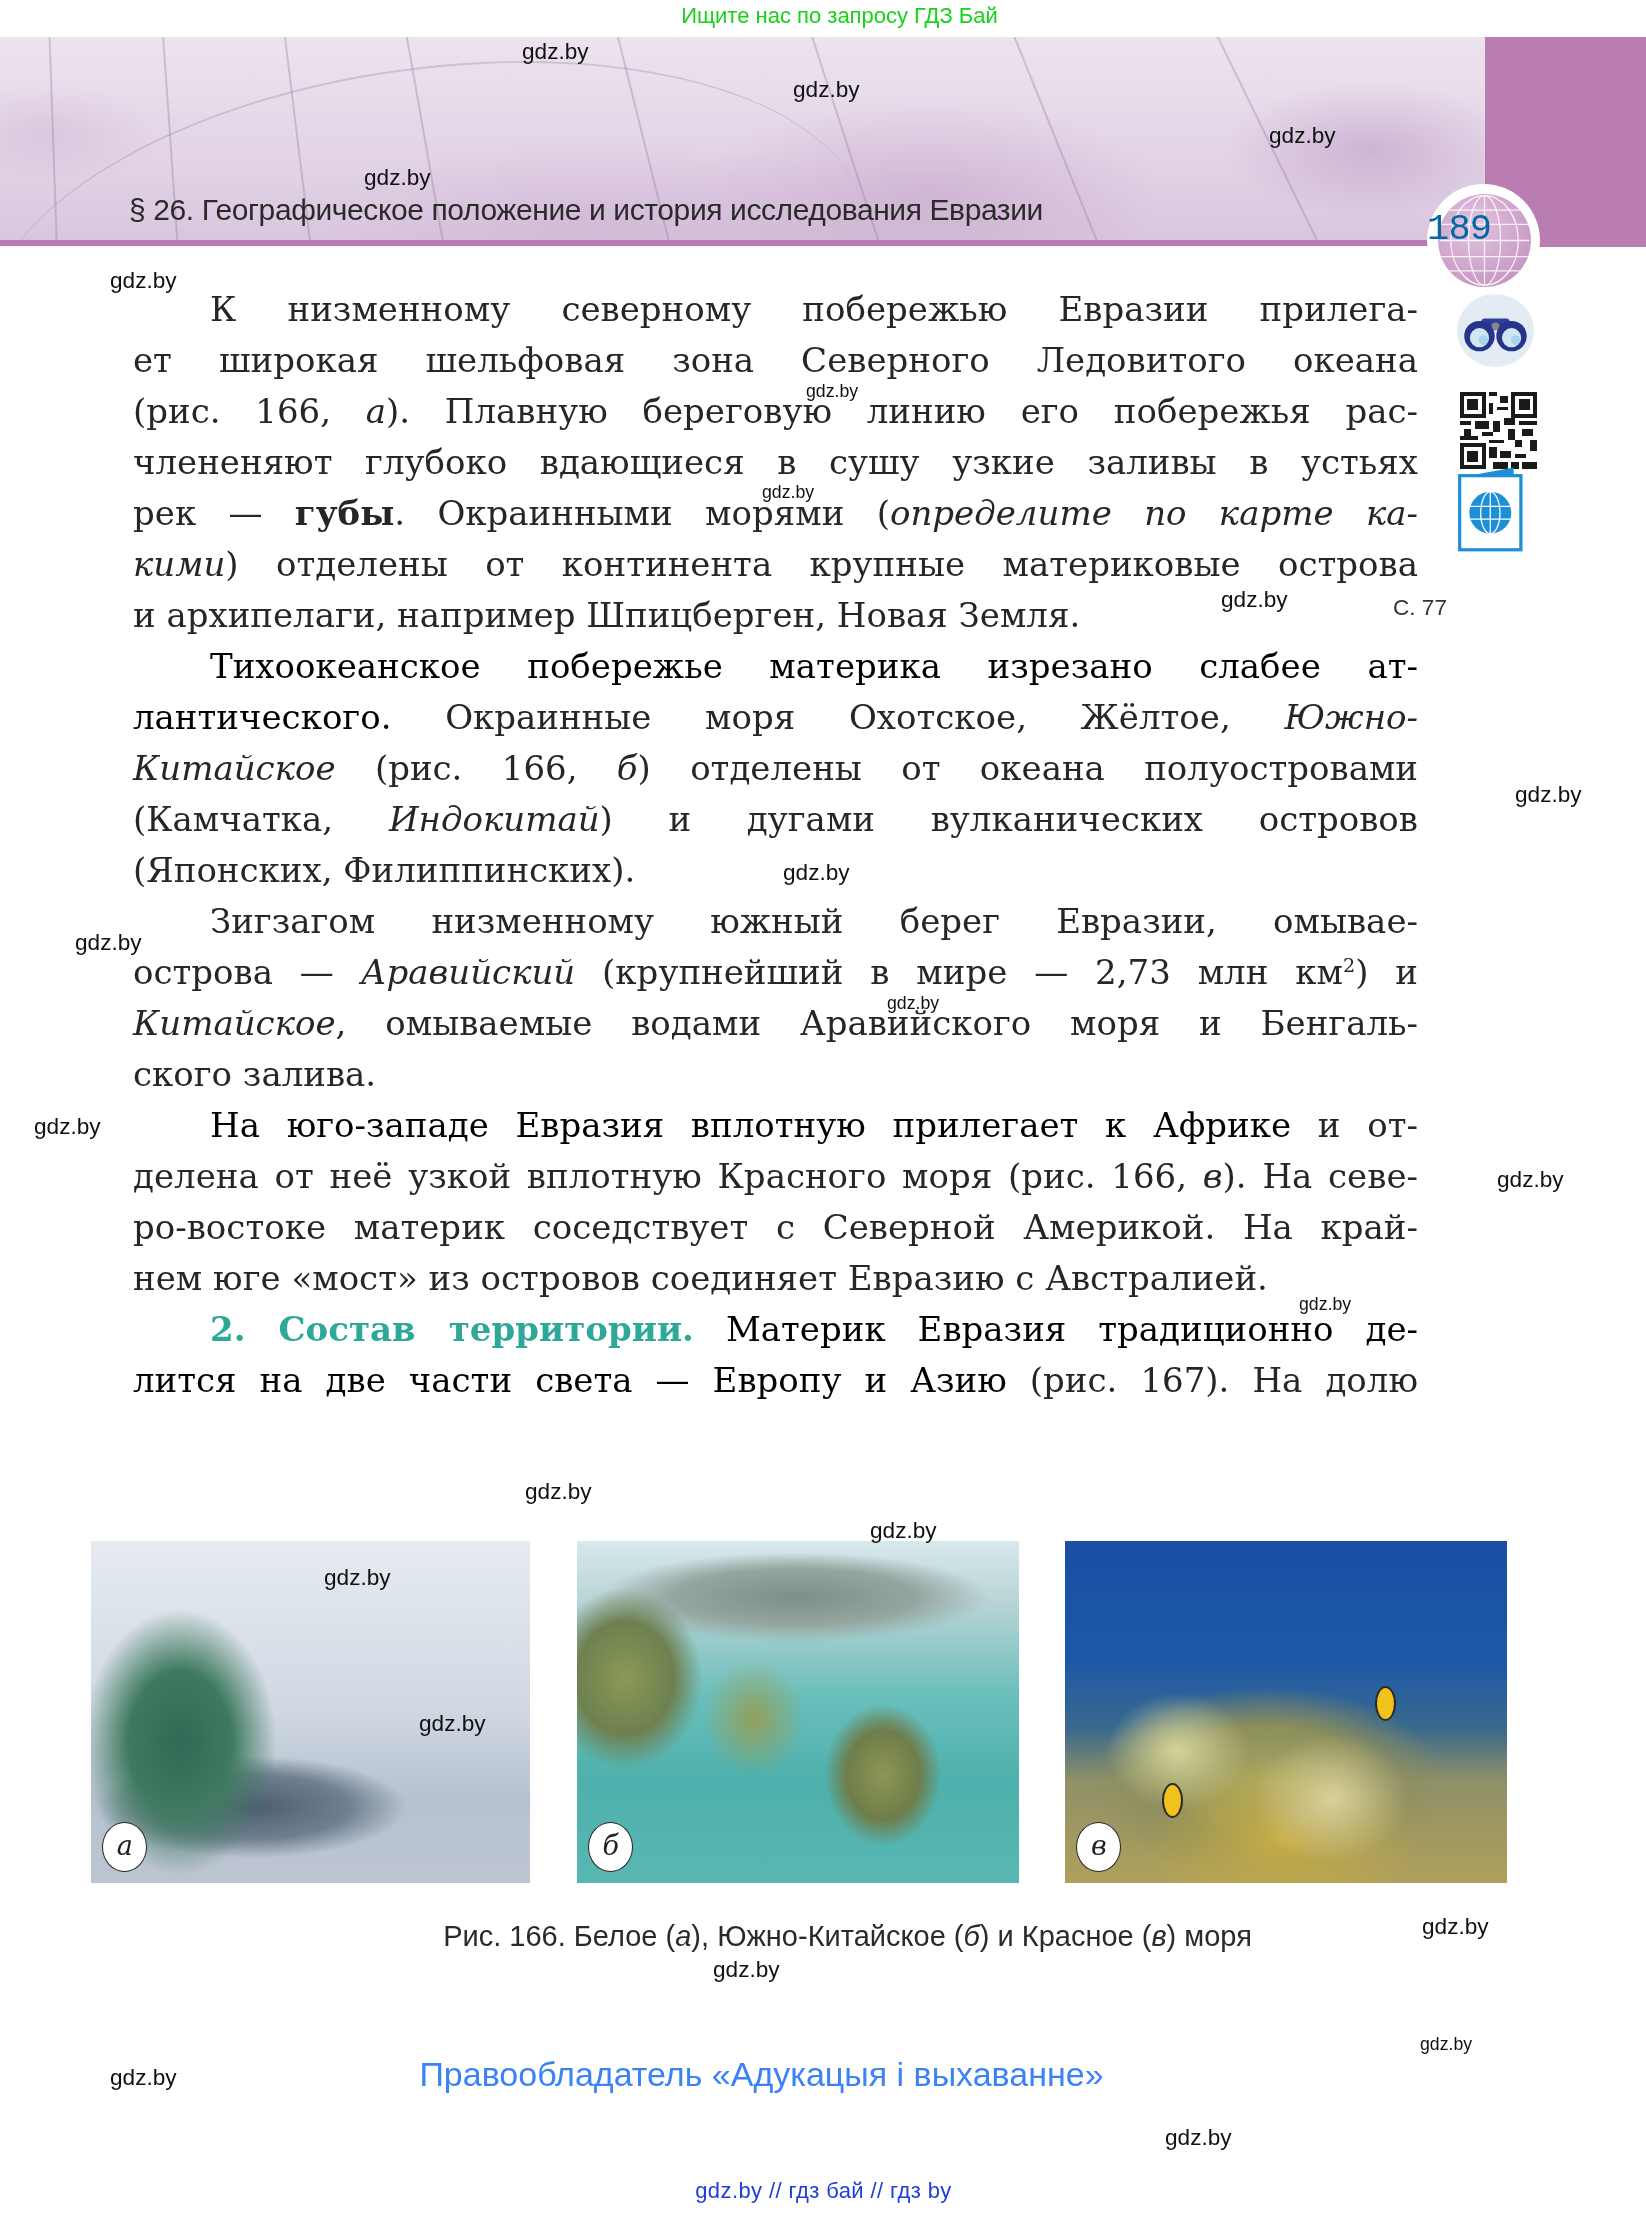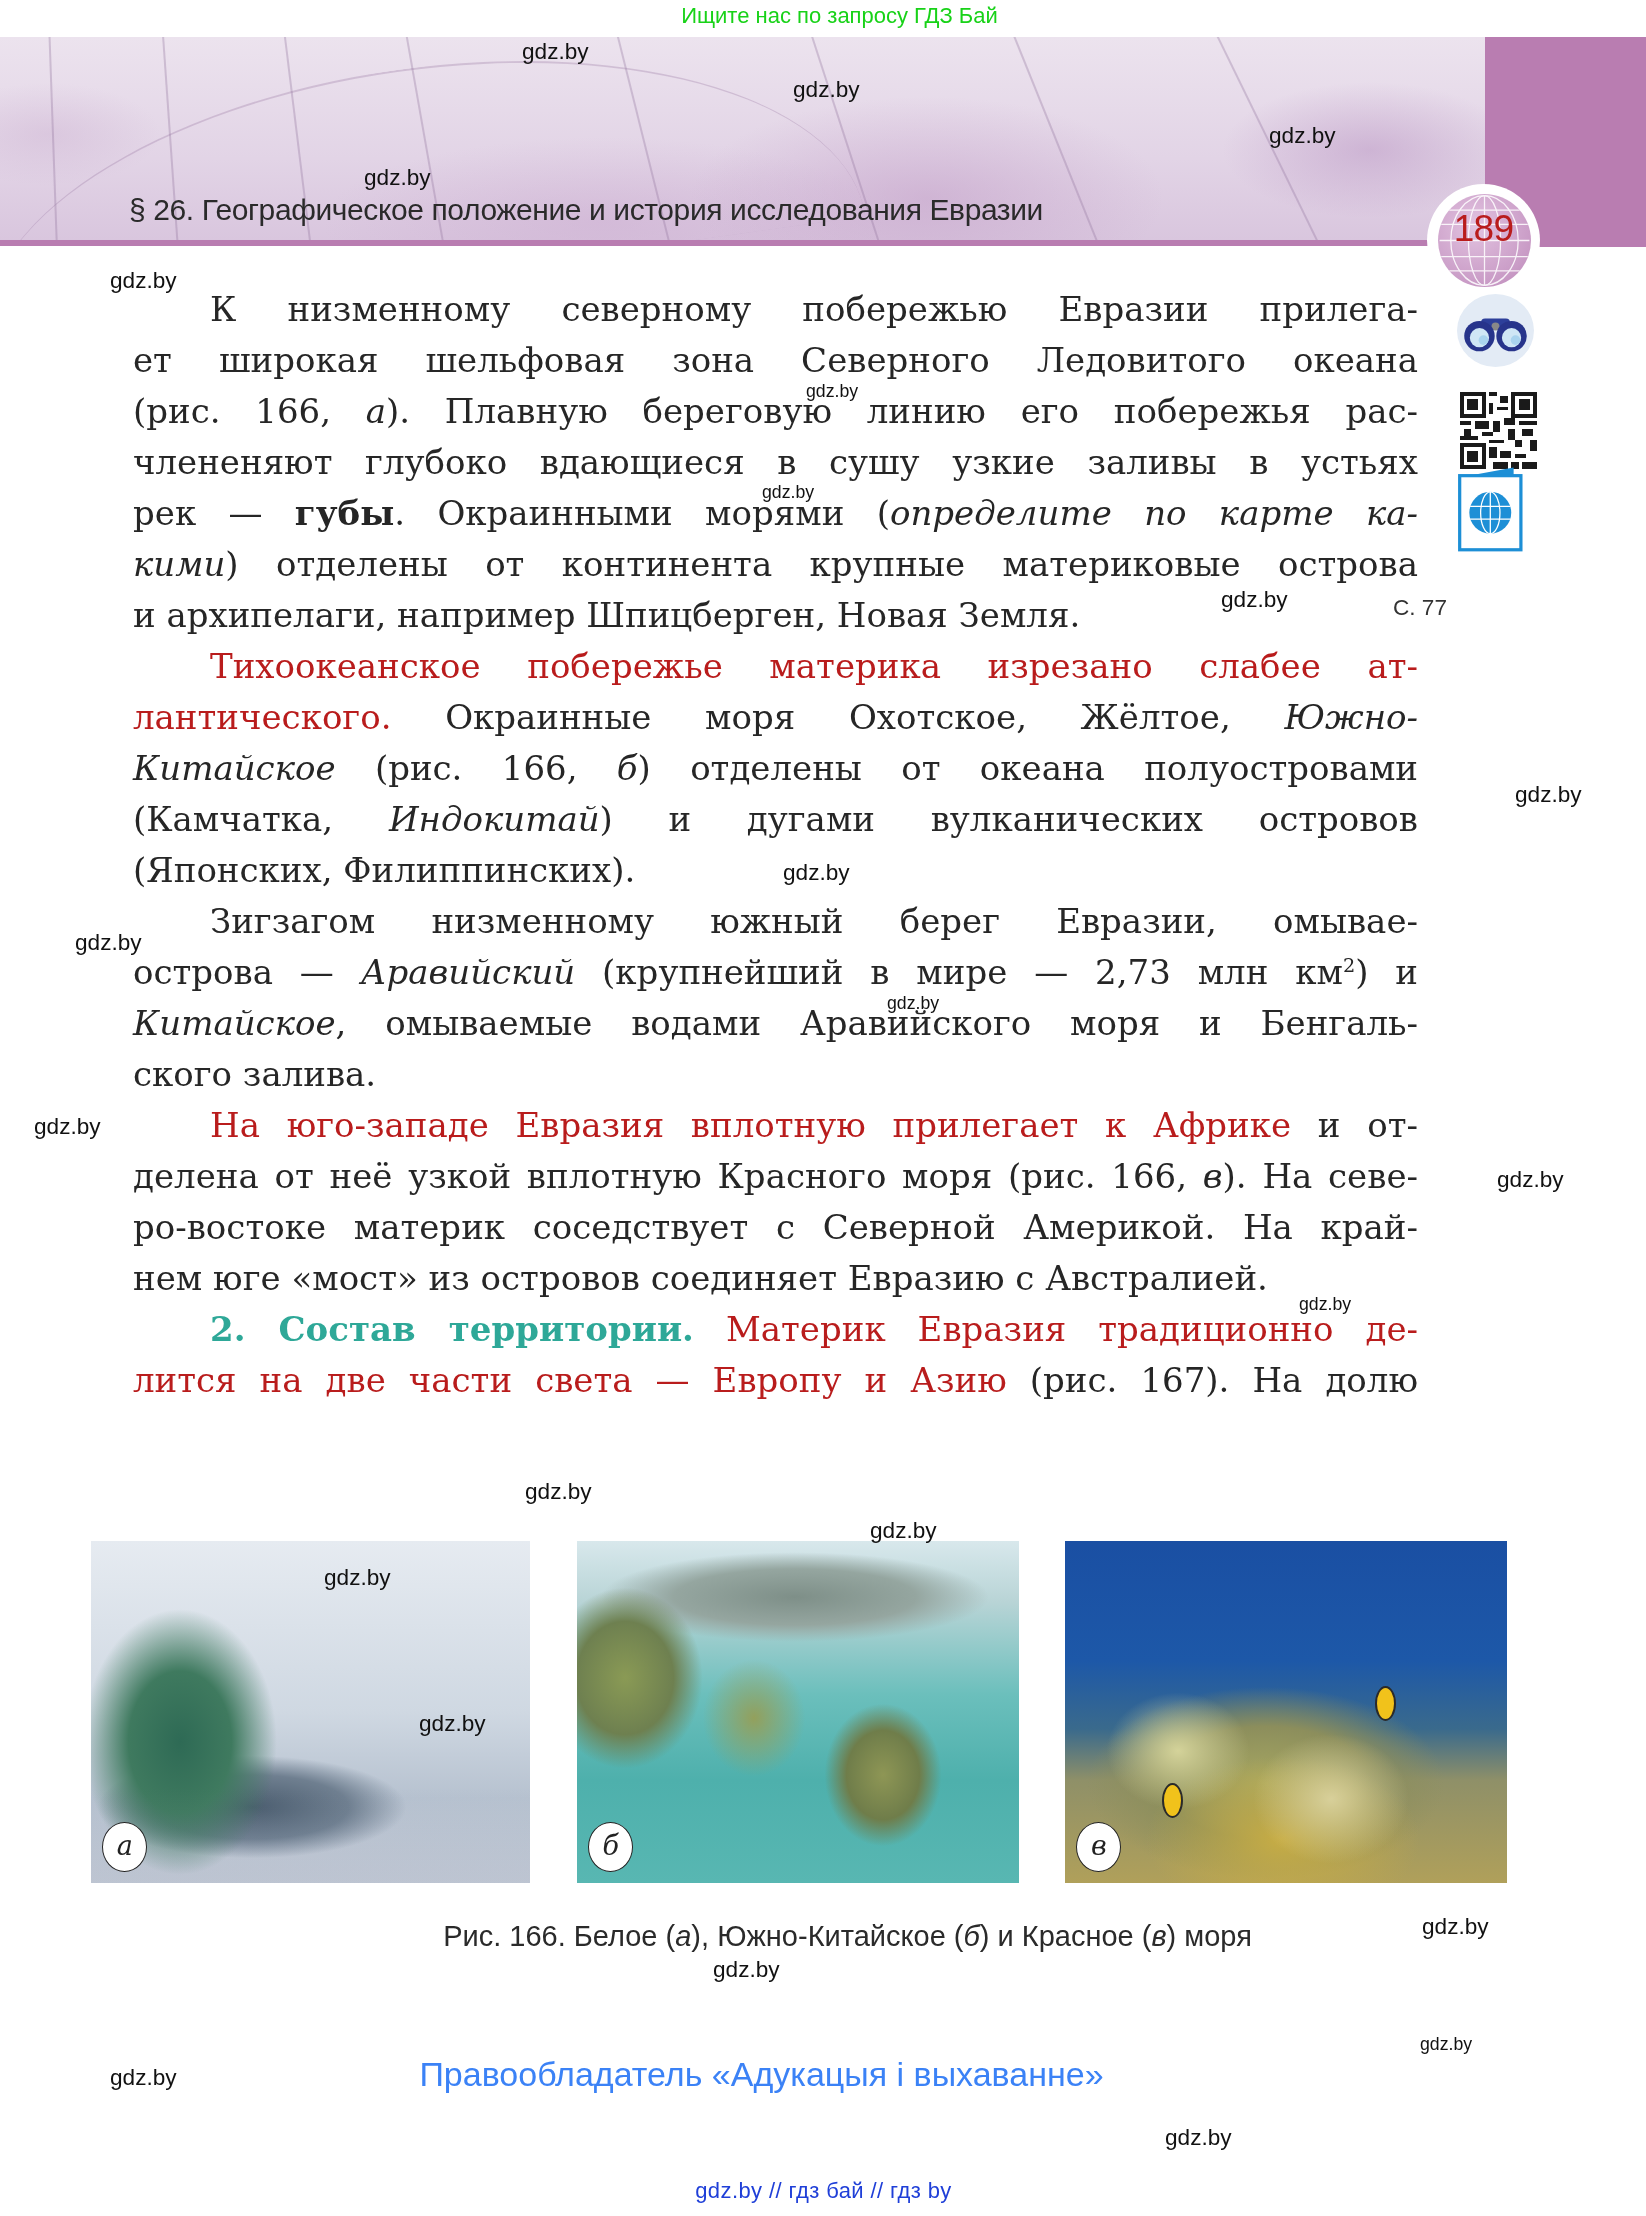--- a/index.html
+++ b/index.html
@@ -42,42 +42,42 @@
     position: absolute; left: 1427px; top: 184px; width: 113px; height: 113px; border-radius: 50%;
     background: #ffffff;
   }
   .page-globe {
     position: absolute; left: 11.3px; top: 9.7px; width: 93px; height: 93px; border-radius: 50%;
     background: radial-gradient(circle at 40% 35%, #e2c3e0, #c99bc6 70%, #b985b5);
     overflow: hidden;
   }
   .page-globe svg { position: absolute; left: 0; top: 0; }
   .page-number {
-    position: absolute; left: 0; top: 24px; width: 113px; text-align: center;
-    font-family: Liberation Sans, sans-serif; font-size: 37px; color: #b91c1c; letter-spacing: -0.8px;
+    position: absolute; left: 0; top: 24px; width: 113px; text-align: left;
+    font-family: Liberation Mono, monospace; font-size: 37px; color: #0369a1; letter-spacing: -0.8px;
   }
 
   .side-icon { position: absolute; }
   .binoculars { left: 1457px; top: 294px; width: 77px; height: 73px; border-radius: 50%; background: #e3ebf5; }
   .qr { left: 1460px; top: 392px; width: 77px; height: 77px; }
   .atlas { left: 1457px; top: 466px; width: 69px; height: 87px; }
   .atlas-ref {
     position: absolute; left: 1393px; top: 595px;
     font-family: "Liberation Sans", sans-serif; font-size: 22.6px; color: #333;
   }
 
   .body-text {
     position: absolute; left: 133px; top: 284px; width: 1285px;
     font-family: "DejaVu Serif", serif; font-size: 34px; line-height: 51px; color: #262626;
     text-align: justify;
   }
   .line { display: block; white-space: nowrap; text-align: justify; text-align-last: justify; height: 51px; overflow: visible; }
   .line.last { text-align-last: left; }
   .indent { padding-left: 77px; }
-  .blue { color: #b91c1c; }
+  .blue { color: #000000; }
   .teal { color: #2ea898; font-weight: bold; }
   .bold { font-weight: bold; }
   .it { font-style: italic; }
   sup { font-size: 19.3px; line-height: 0; }
 
   .figure { position: absolute; top: 1541px; height: 342px; overflow: hidden; }
   .fig-a { left: 91px; width: 439px;
     background:
       linear-gradient(180deg, rgba(0,0,0,0) 72%, rgba(120,135,160,0.15) 100%),
       radial-gradient(ellipse 129px 177px at 89px 201px, #2e6a55 0%, #3f7a5f 40%, transparent 75%),

